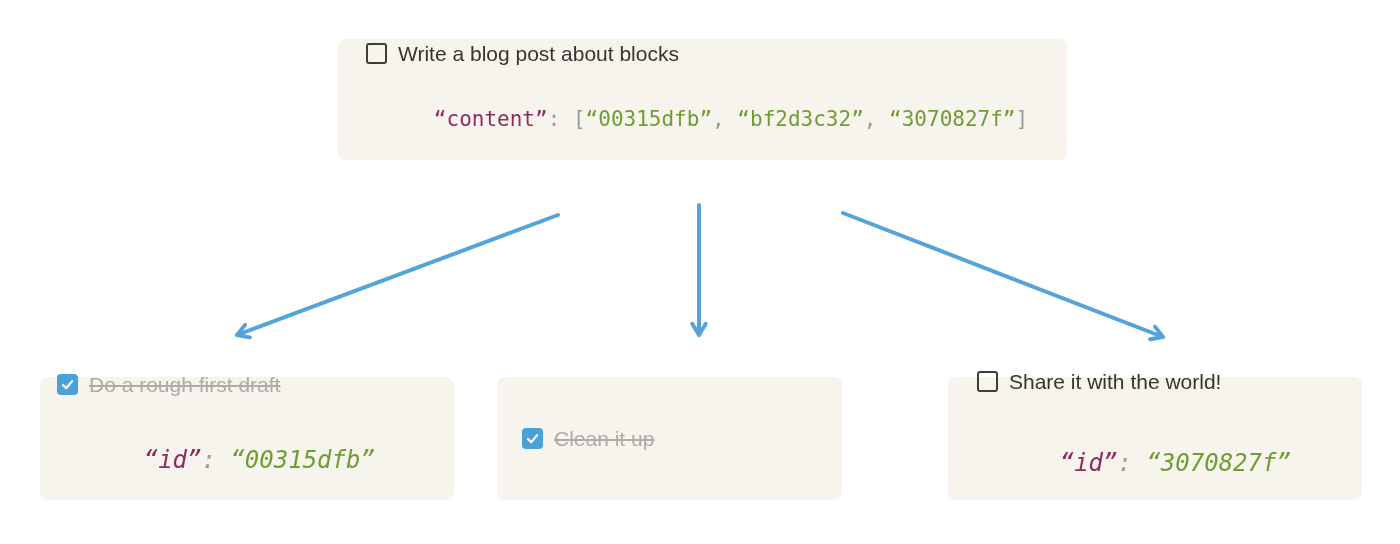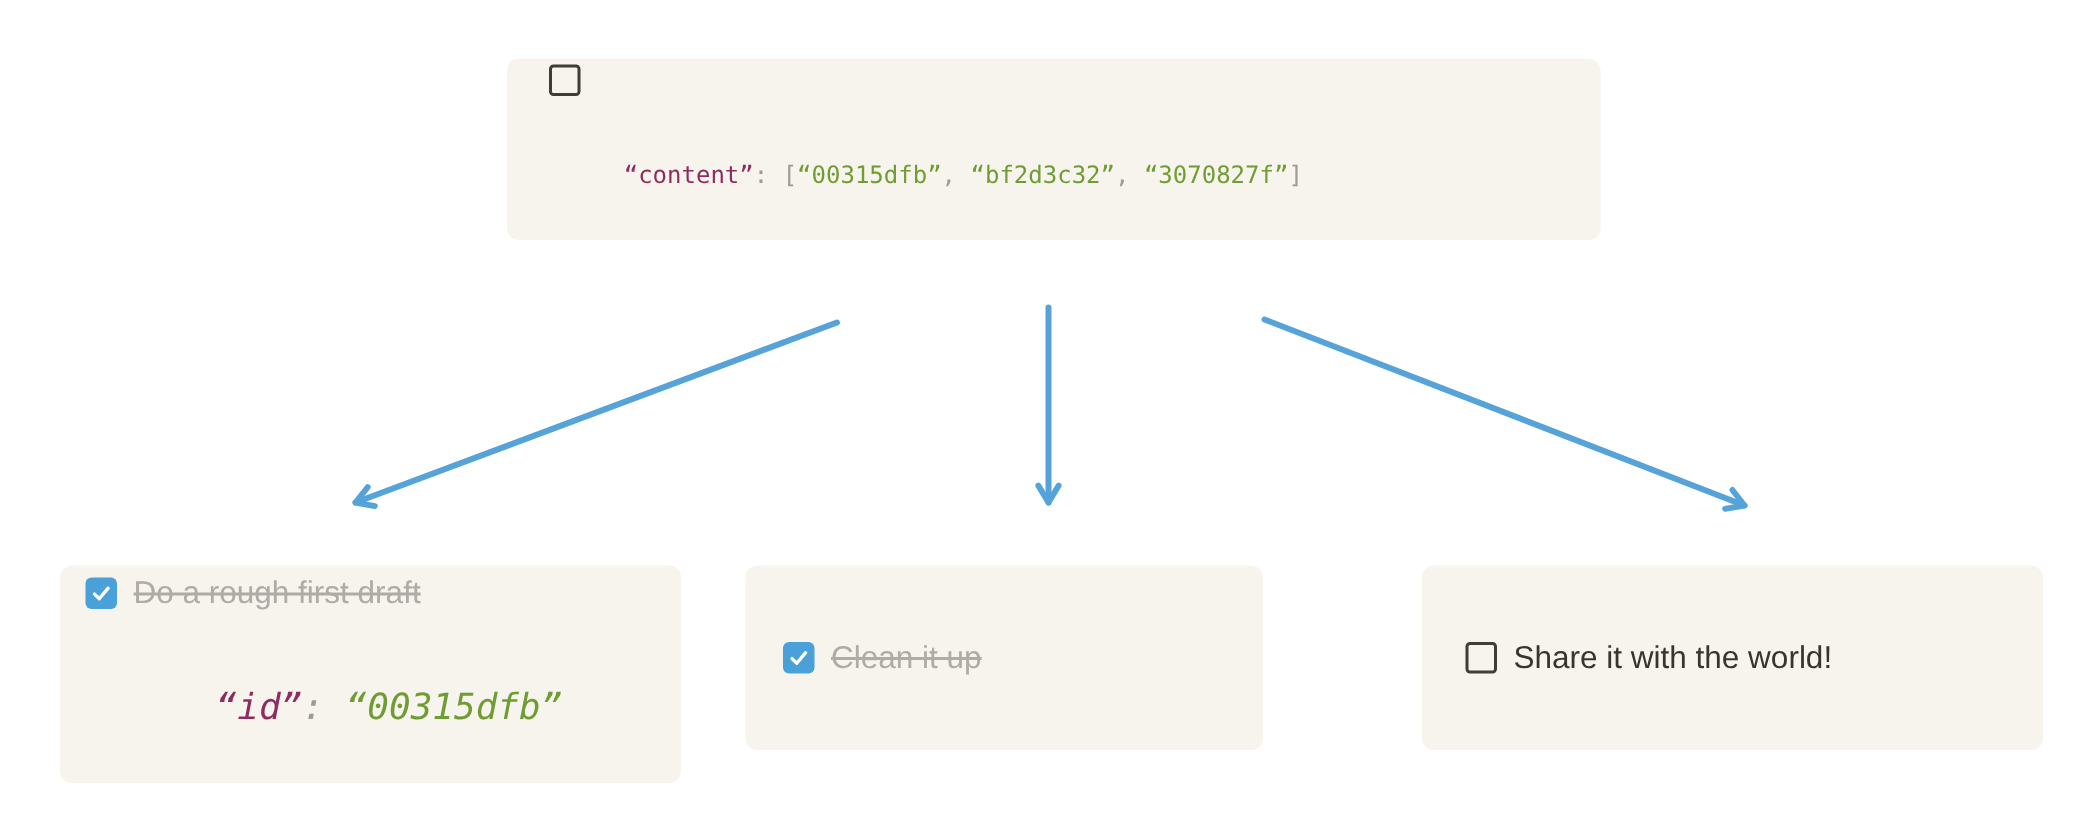--- a/index.html
+++ b/index.html
@@ -12,21 +12,21 @@
   #stage { position: absolute; left: 0; top: 0; width: 1400px; height: 544px; }
 
   .card {
     position: absolute;
     background: var(--card-bg, #f7f4ed);
     border-radius: 8px;
     box-sizing: border-box;
     display: flex; flex-direction: column; justify-content: center;
   }
   #parent-card  { left: 338px; top: 39px;  width: 729px; height: 121px; gap: 14px; padding-left: 20px; }
-  #child-card-0 { left: 40px;  top: 377px; width: 414px; height: 145px; gap: 18px; padding-left: 17px; }
+  #child-card-0 { left: 40px;  top: 377px; width: 414px; height: 123px; gap: 18px; padding-left: 17px; }
   #child-card-1 { left: 497px; top: 377px; width: 345px; height: 123px; gap: 18px; padding-left: 11px; }
   #child-card-2 { left: 948px; top: 377px; width: 414px; height: 123px; gap: 24px; padding-left: 25px; }
 
   .todo-row { display: flex; align-items: center; gap: 11px; }
   #parent-card  .todo-row { margin-left: 8px; }
   #child-card-1 .todo-row { margin-left: 14px; }
   #child-card-2 .todo-row { margin-left: 4px; }
 
   .cb {
     width: 21px; height: 21px; box-sizing: border-box; flex: 0 0 auto;
@@ -53,38 +53,39 @@
   .todo-row.done .todo-label {
     color: var(--muted, #aeaca7);
     text-decoration: line-through;
     text-decoration-thickness: 2px;
   }
 
   .code-row {
     font-family: "DejaVu Sans Mono", "Liberation Mono", monospace;
     white-space: pre;
   }
-  #parent-card .code-row { font-size: 16px; line-height: 26px; }
+  #parent-card .code-row { font-size: 21px; line-height: 26px; }
   .child .code-row       { font-size: 24px; line-height: 30px; font-style: italic; }
   .code-key    { color: var(--code-key, #8e2c5f); }
   .code-punct  { color: var(--code-punct, #9d9b96); }
   .code-string { color: var(--code-string, #6f9d34); }
 
   #arrows { position: absolute; left: 0; top: 0; pointer-events: none; }
 </style>
 </head>
 <body>
 
 <div id="stage">
 
   <div class="card" id="parent-card">
     <div class="todo-row">
       <span class="cb">
         
       </span>
+      <span class="todo-label">Write a blog post about blocks</span>
     </div>
     <div class="code-row">
       <span class="code-key">“content”</span><span class="code-punct">: </span><span><span class="code-punct">[</span><span class="code-string">“00315dfb”</span><span class="code-punct">, </span><span class="code-string">“bf2d3c32”</span><span class="code-punct">, </span><span class="code-string">“3070827f”</span><span class="code-punct">]</span></span>
     </div>
   </div>
 
   <svg id="arrows" width="1400" height="544" viewBox="0 0 1400 544">
     <defs>
       <marker id="ah" viewBox="0 0 12 12" refX="9.5" refY="6" markerWidth="4.5" markerHeight="4.5" orient="auto" overflow="visible">
         <path id="ah-path" d="M2 1.5 L9.5 6 L2 10.5" fill="none" stroke="#55a3d8" stroke-width="2.6" stroke-linecap="round" stroke-linejoin="round"></path>
@@ -120,15 +121,18 @@
     </div>
   </div>
 
   <div class="card child" id="child-card-2">
     <div class="todo-row">
       <span class="cb">
         
       </span>
       <span class="todo-label">Share it with the world!</span>
     </div>
+    <div class="code-row">
+      <span class="code-key">“id”</span><span class="code-punct">: </span><span class="code-string">“3070827f”</span>
+    </div>
   </div>
 
 </div>
 
 </body></html>

